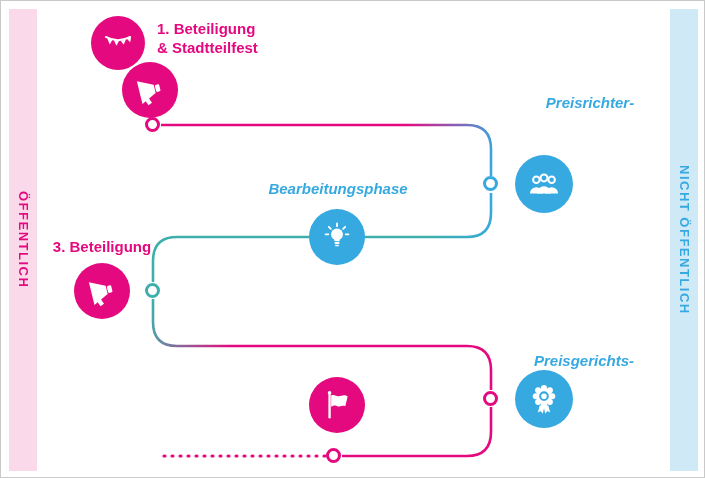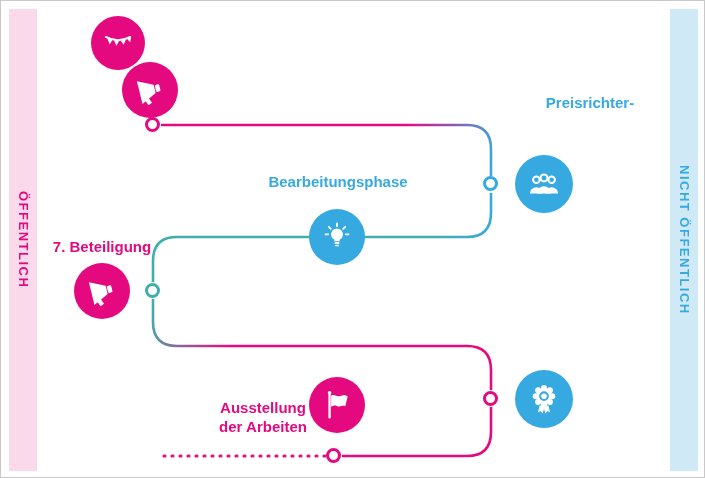--- a/index.html
+++ b/index.html
@@ -50,21 +50,21 @@
     position:absolute; width:15px; height:15px; border-radius:50%;
     background:#fff; z-index:2;
   }
   .dot.pink { border:3px solid var(--pink); }
   .dot.blue { border:3px solid var(--blue); }
   .dot.teal { border:3px solid var(--teal); }
 
   
   .label { position:absolute; font-weight:bold; font-size:15px; line-height:19px; z-index:3; }
   .label.pink { color:var(--pink); }
-  .label.blue { color:var(--blue); }
+  .label.blue { color:var(--blue);font-style:italic; }
   .center { text-align:center; }
 
   .award-inner { fill:none; stroke:var(--blue); }
 </style>
 </head>
 <body>
 
 <div class="frame">
 
   <div class="sidebar sidebar-left">
@@ -186,34 +186,35 @@
       <path fill="#fff" d="M10.5 7 C13.5 5.2 16.5 9 20 7.4 C22.3 6.3 24.6 6.9 26 8 L23.8 17.2 C21.2 15.9 19.4 18.3 15.8 16.9 C13.6 16 12 16.8 10.5 17.8 Z"></path>
     </svg>
   </div>
 
   <div class="dot pink" style="left:144px; top:116px;"></div>
   <div class="dot blue" style="left:482px; top:175px;"></div>
   <div class="dot teal" style="left:144px; top:282px;"></div>
   <div class="dot pink" style="left:482px; top:390px;"></div>
   <div class="dot pink" style="left:325px; top:447px;"></div>
 
+  <div class="label pink" style="left:156px; top:18px; width:130px;">
+    <div>1. Beteiligung</div>
+    <div>&amp; Stadtteilfest</div>
+  </div>
 
   <div class="label blue center" style="left:510px; top:92px; width:158px;">
     <div>Preisrichter-</div>
   </div>
 
-  <div class="label blue center" style="left:257px; top:171px; width:160px;">
+  <div class="label blue center" style="left:257px; top:178px; width:160px;">
     <div>Bearbeitungsphase</div>
   </div>
 
   <div class="label pink center" style="left:31px; top:236px; width:140px;">
-    <div>7. Beteiligung</div>
+    <div>3. Beteiligung</div>
   </div>
 
   <div class="label blue center" style="left:523px; top:350px; width:120px;">
-  </div>
-
-  <div class="label pink center" style="left:208px; top:397px; width:108px;">
-    <div>Ausstellung</div>
-    <div>der Arbeiten</div>
-  </div>
+    <div>Preisgerichts-</div>
+  </div>
+
 
 </div>
 
 </body></html>

